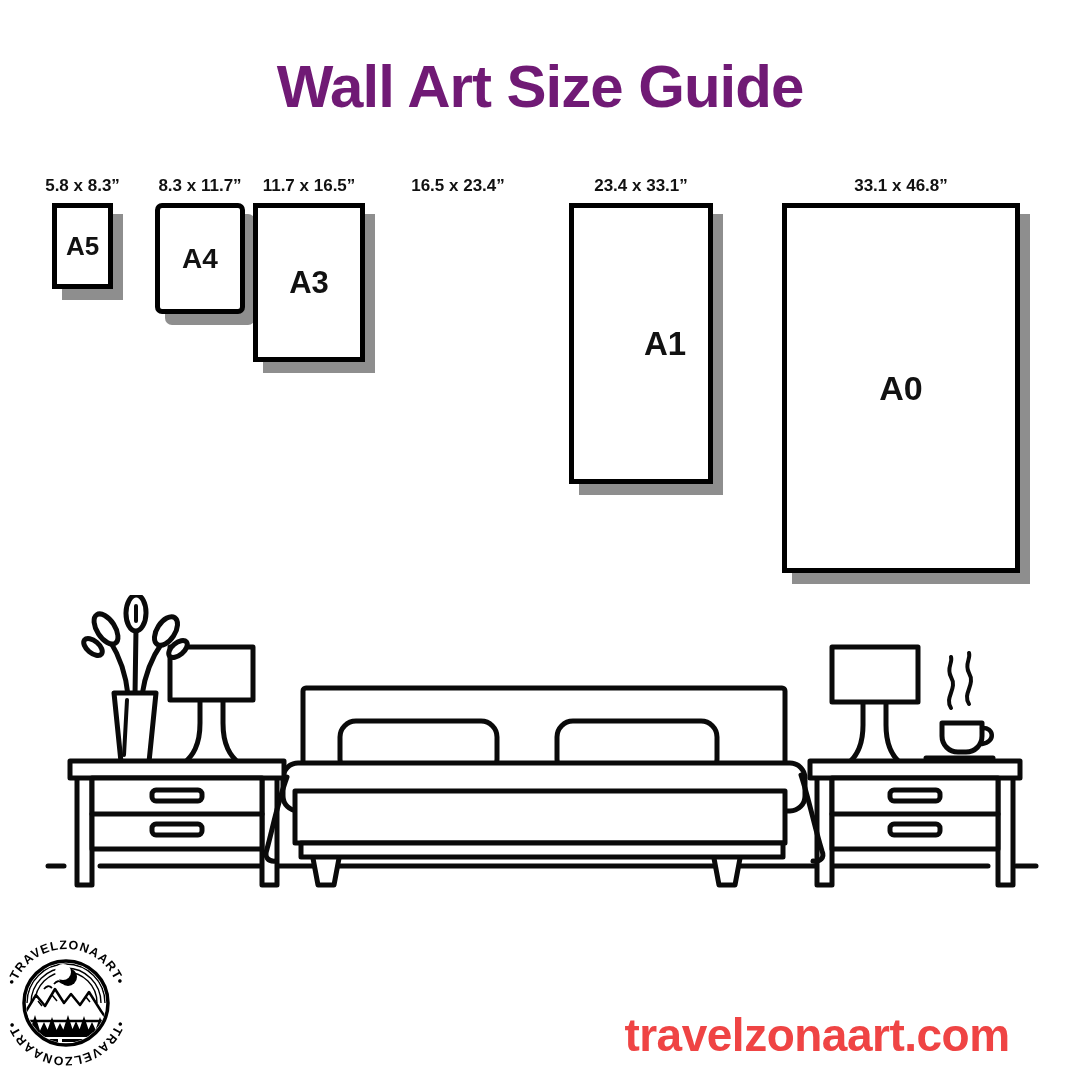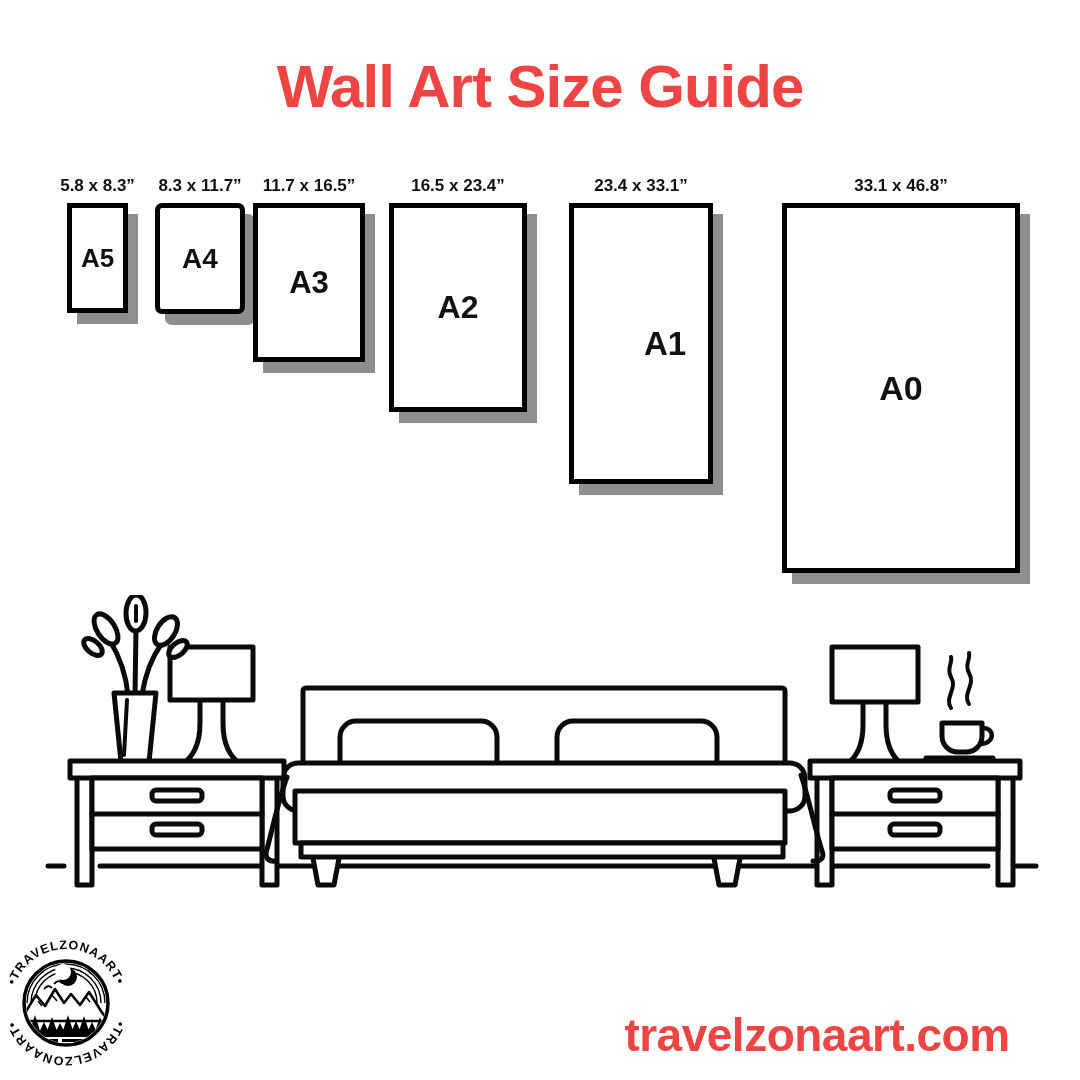--- a/index.html
+++ b/index.html
@@ -4,31 +4,31 @@
 <style>
   html,body{margin:0;padding:0;background:#e8e8e8;}
   #poster{
     position:relative;width:1080px;height:1080px;background:#ffffff;
     overflow:hidden;font-family:"Liberation Sans",sans-serif;color:#0b0b0b;
     margin:0 auto;
   }
   
   .title{
     position:absolute;top:52px;left:0;width:1080px;text-align:center;
-    font-size:60px;font-weight:700;letter-spacing:-1px;color:#ef4444;
+    font-size:60px;font-weight:700;letter-spacing:-1px;color:#701a75;
   }
   
   .size-item{position:absolute;top:177px;display:flex;flex-direction:column;align-items:center;}
   .dim{font-size:17px;font-weight:700;line-height:1;white-space:nowrap;margin-bottom:9px;color:#111;}
   .frame{
     box-sizing:border-box;width:100%;background:#fff;border:5px solid #000;
     box-shadow:10px 11px 0 #8e8e8e;display:flex;align-items:center;justify-content:center;
   }
   .frame span{font-weight:700;color:#111;}
-  .s-a5{left:67px;width:61px;text-align:right;}  .s-a5 .frame{height:110px;}  .s-a5 .frame span{font-size:26px;}
+  .s-a5{left:52px;width:61px;text-align:right;}  .s-a5 .frame{height:86px;}  .s-a5 .frame span{font-size:26px;}
   .s-a4{left:155px;width:90px;} .s-a4 .frame{height:111px;border-radius:7px;} .s-a4 .frame span{font-size:28px;}
   .s-a3{left:253px;width:112px;}.s-a3 .frame{height:159px;} .s-a3 .frame span{font-size:31px;}
   .s-a2{left:389px;width:138px;}.s-a2 .frame{height:209px;} .s-a2 .frame span{font-size:32px;}
   .s-a1{left:569px;width:144px;}.s-a1 .frame{height:281px;padding-left:48px;} .s-a1 .frame span{font-size:33px;}
   .s-a0{left:782px;width:238px;}.s-a0 .frame{height:370px;} .s-a0 .frame span{font-size:34px;}
   
   .scene{position:absolute;left:0;top:595px;width:1080px;height:310px;}
   .logo{position:absolute;left:2px;top:933px;width:132px;height:140px;}
   .site{
     position:absolute;left:597px;top:1008px;width:440px;text-align:center;
@@ -55,23 +55,20 @@
     </div>
   </div>
   <div class="size-item s-a3">
     <div class="dim">11.7 x 16.5”</div>
     <div class="frame">
       <span>A3</span>
     </div>
   </div>
   <div class="size-item s-a2">
     <div class="dim">16.5 x 23.4”</div>
-    <div class="frame">
-      <span>A2</span>
-    </div>
   </div>
   <div class="size-item s-a1">
     <div class="dim">23.4 x 33.1”</div>
     <div class="frame">
       <span>A1</span>
     </div>
   </div>
   <div class="size-item s-a0">
     <div class="dim">33.1 x 46.8”</div>
     <div class="frame">

